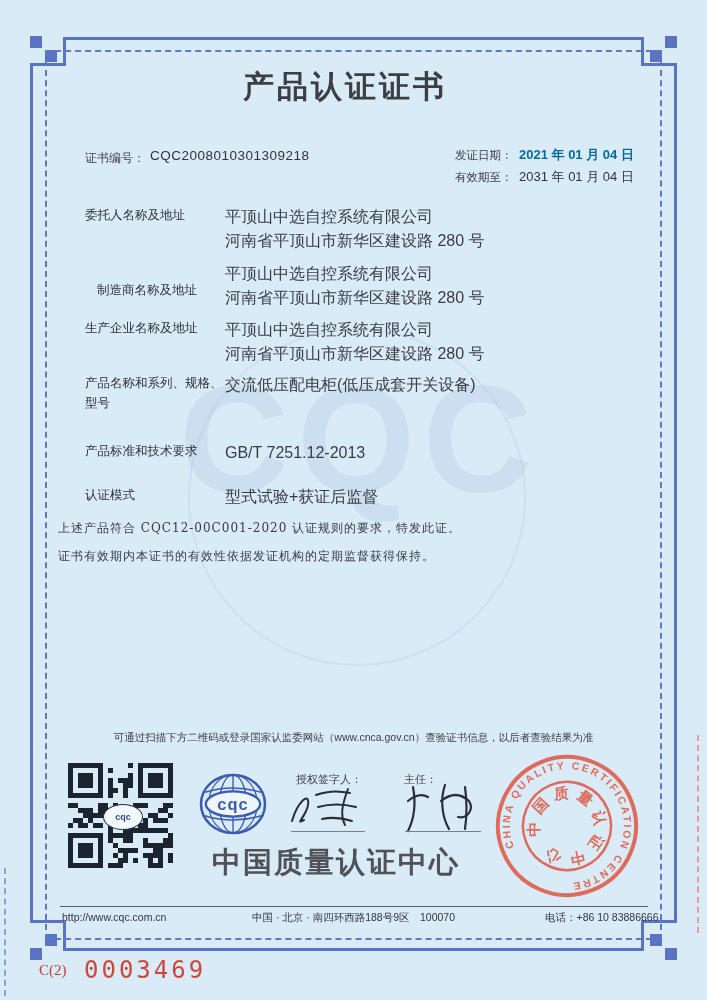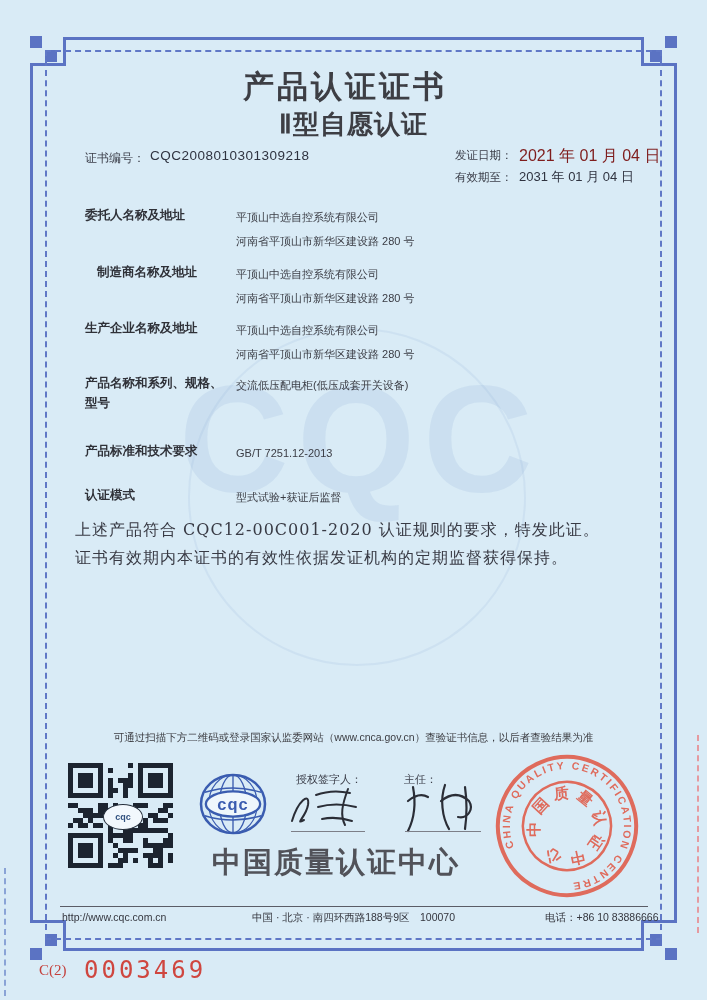--- a/index.html
+++ b/index.html
@@ -23,32 +23,32 @@
   
   .title{position:absolute;left:0;top:66px;width:690px;text-align:center;
          font-size:31px;font-weight:bold;letter-spacing:3px;color:#3d3e44;}
   .subtitle{position:absolute;left:0;top:107px;width:707px;text-align:center;
             font-size:26px;font-weight:600;letter-spacing:1px;color:#3d3e44;}
 
   .kai{font-family:"DejaVu Serif",serif;color:#3b3e49;}
   .certno-label{position:absolute;left:85px;top:150px;font-size:12px;}
   .certno-value{position:absolute;left:150px;top:148px;font-size:13.5px;letter-spacing:.5px;color:#2f3340;}
   .date-label1{position:absolute;left:455px;top:148px;font-size:11.5px;}
-  .date-value1{position:absolute;left:519px;top:146px;font-size:16px;color:#7f1d1d;}
+  .date-value1{position:absolute;left:519px;top:146px;font-size:13px;color:#0369a1;font-weight:bold;}
   .date-label2{position:absolute;left:455px;top:170px;font-size:11.5px;}
   .date-value2{position:absolute;left:519px;top:168px;font-size:13px;color:#2f3340;}
 
   
-  .flabel{position:absolute;left:85px;width:140px;font-size:12.5px;font-weight:bold;
+  .flabel{position:absolute;left:85px;width:140px;font-size:12.5px;font-weight:normal;
           color:#2f3138;line-height:20px;}
-  .fvalue{position:absolute;left:225px;width:428px;font-size:11px;color:#3a3c44;line-height:24px;margin-left:11px;}
+  .fvalue{position:absolute;left:225px;width:428px;font-size:16px;color:#3a3c44;line-height:24px;}
   .tokens{display:flex;justify-content:space-between;width:428px;}
 
   
-  .stmt{position:absolute;left:75px;width:560px;font-size:16px;letter-spacing:1px;
+  .stmt{position:absolute;left:58px;width:560px;font-size:12px;letter-spacing:1px;
         font-family:"DejaVu Serif",serif;color:#383a44;}
 
   .note{position:absolute;left:0;top:731px;width:707px;text-align:center;
         font-size:10.5px;color:#3c3d42;}
 
   
   .qr{position:absolute;left:68px;top:763px;width:105px;height:105px;}
   .finder{position:absolute;width:35px;height:35px;border:5px solid #1c2430;box-sizing:border-box;}
   .finder .dot{width:15px;height:15px;margin:5px;background:#1c2430;}
   .qr-center{position:absolute;left:35px;top:41px;width:38px;height:24px;background:#f2f8fd;
@@ -109,36 +109,35 @@
     <div class="bsq" style="left:650px;top:934px;"></div>
     <div class="dashed-frame"></div>
     <div class="edge-dash-left"></div>
     <div class="edge-dash-right"></div>
   </div>
 
   <div class="wm-circle"></div>
   <div class="wm-text">CQC</div>
 
   <div class="title">产品认证证书</div>
-  <div class="subtitle">Ⅱ型自愿认证</div>
 
   <div class="certno-label kai">证书编号：</div>
   <div class="certno-value">CQC2008010301309218</div>
   <div class="date-label1 kai">发证日期：</div>
   <div class="date-value1">2021 年 01 月 04 日</div>
   <div class="date-label2 kai">有效期至：</div>
   <div class="date-value2">2031 年 01 月 04 日</div>
 
   <div class="flabel" style="top:205px;">委托人名称及地址</div>
   <div class="fvalue" style="top:205px;">
     <div>平顶山中选自控系统有限公司</div>
     <div>河南省平顶山市新华区建设路 280 号</div>
   </div>
 
-  <div class="flabel" style="top:262px;padding-left:12px;">制造商名称及地址</div>
+  <div class="flabel" style="top:280px;padding-left:12px;">制造商名称及地址</div>
   <div class="fvalue" style="top:262px;">
     <div>平顶山中选自控系统有限公司</div>
     <div>河南省平顶山市新华区建设路 280 号</div>
   </div>
 
   <div class="flabel" style="top:318px;">生产企业名称及地址</div>
   <div class="fvalue" style="top:318px;">
     <div>平顶山中选自控系统有限公司</div>
     <div>河南省平顶山市新华区建设路 280 号</div>
   </div>

